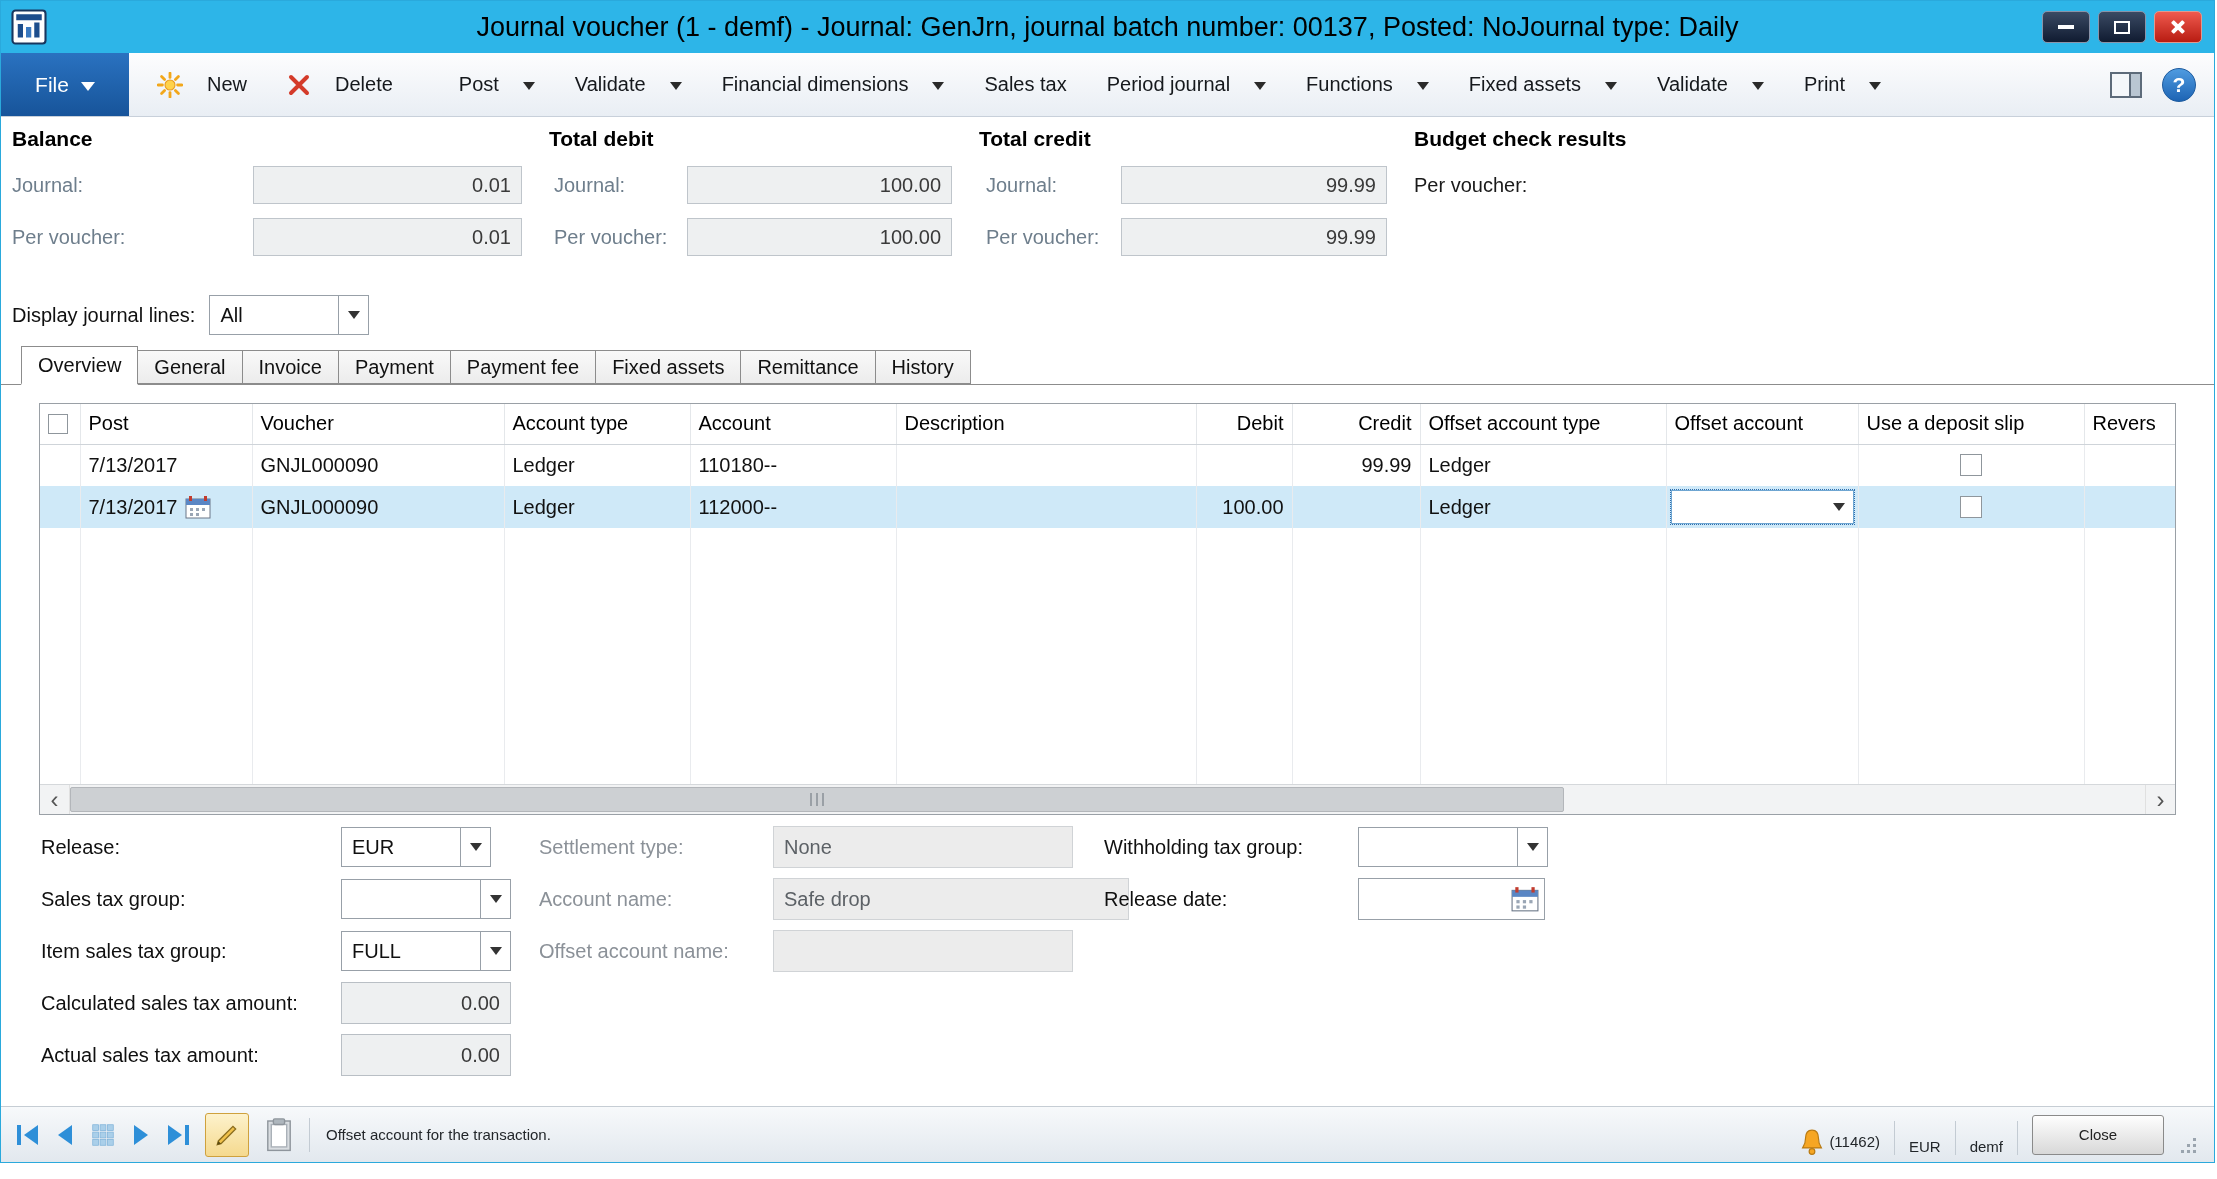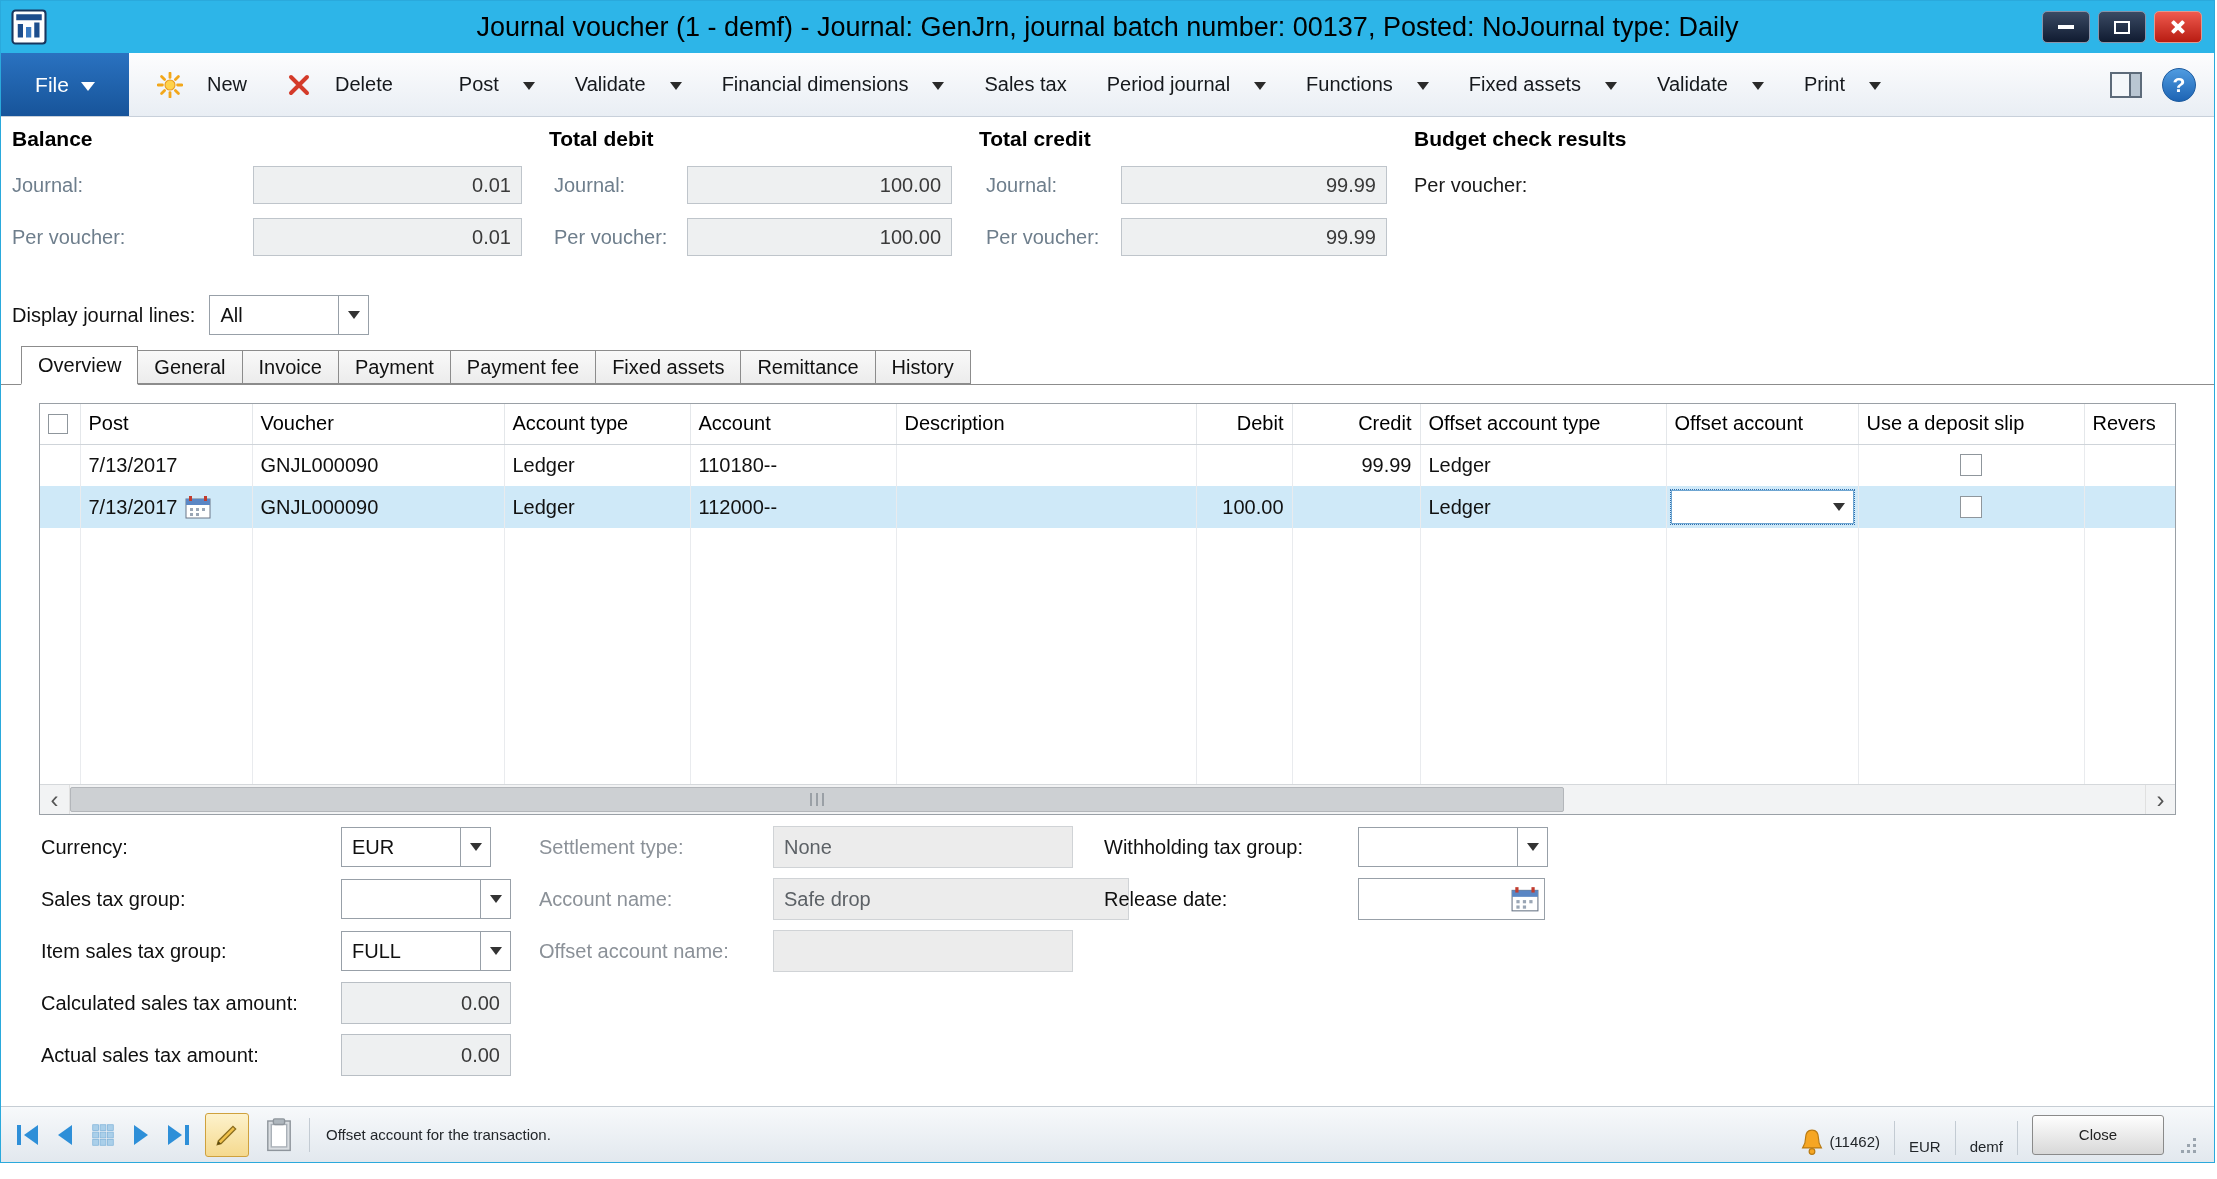--- a/index.html
+++ b/index.html
@@ -409,21 +409,21 @@
             <s></s>
             <s></s>
           </div>
       </div>
       <div class="hs-btn r">›</div>
     </div>
   </div>
 
   <div class="details">
     <div class="d-row left" style="top:11px">
-      <span class="d-label">Currency:</span>
+      <span class="d-label">Release:</span>
       <div class="combo" style="width:150px">
         <span class="combo-value">EUR</span>
         <span class="combo-btn">
             <i></i>
           </span>
       </div>
     </div>
     <div class="d-row left" style="top:63px">
       <span class="d-label">Sales tax group:</span>
       <div class="combo" style="width:170px">

